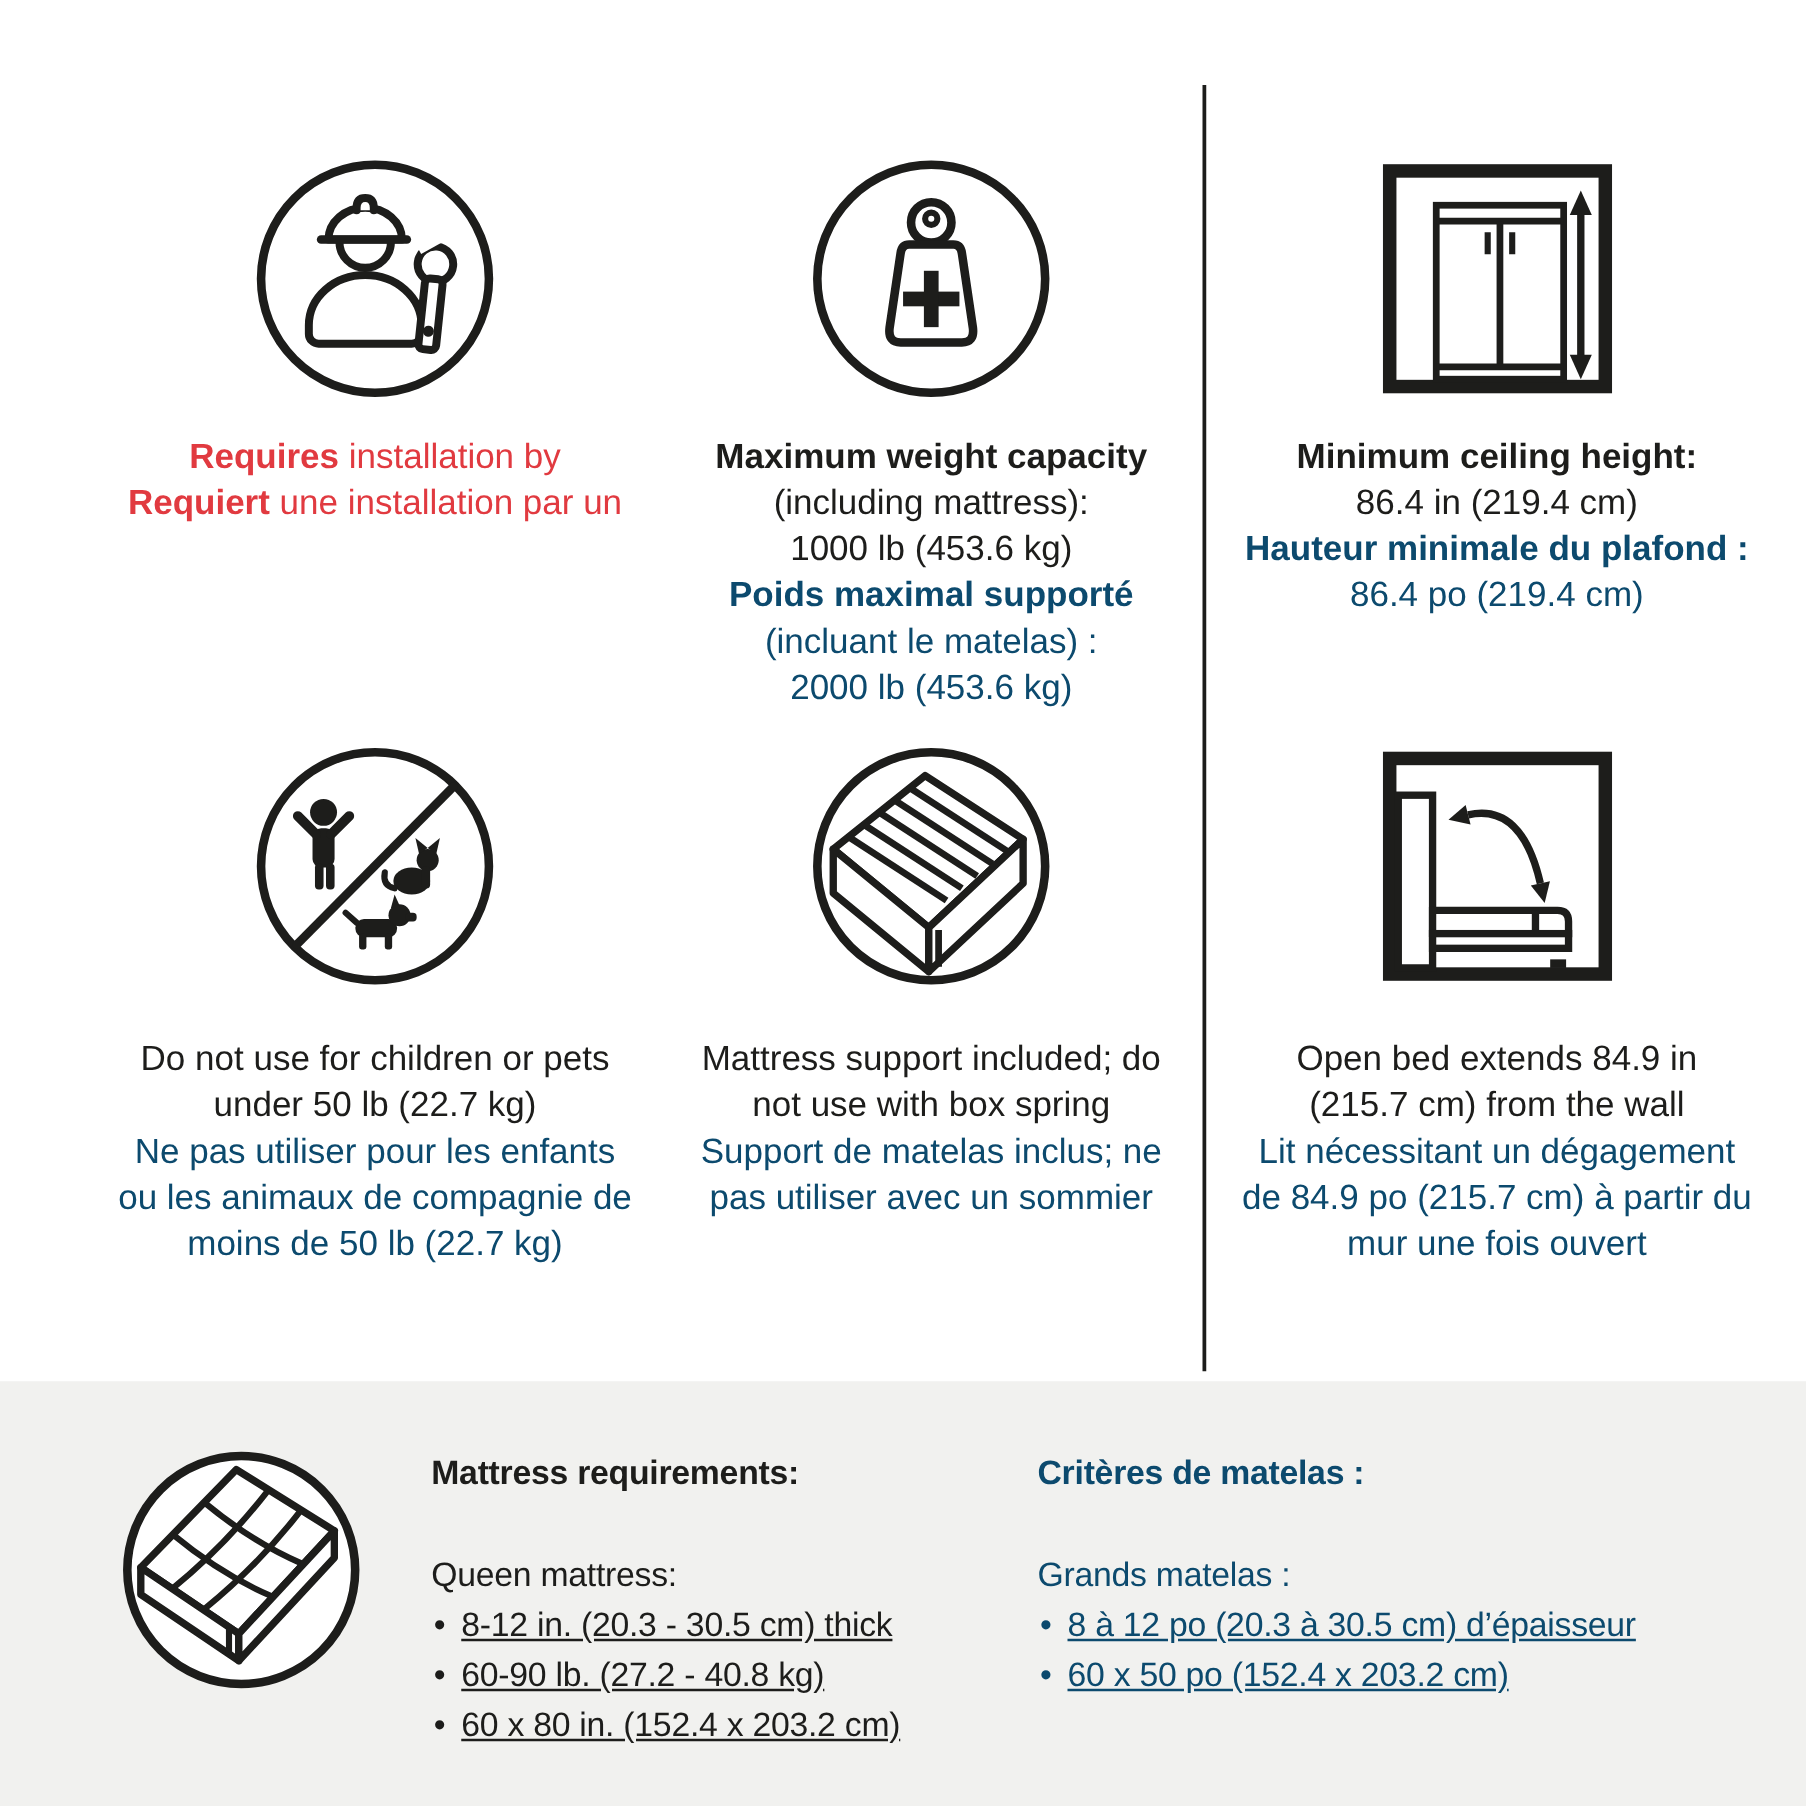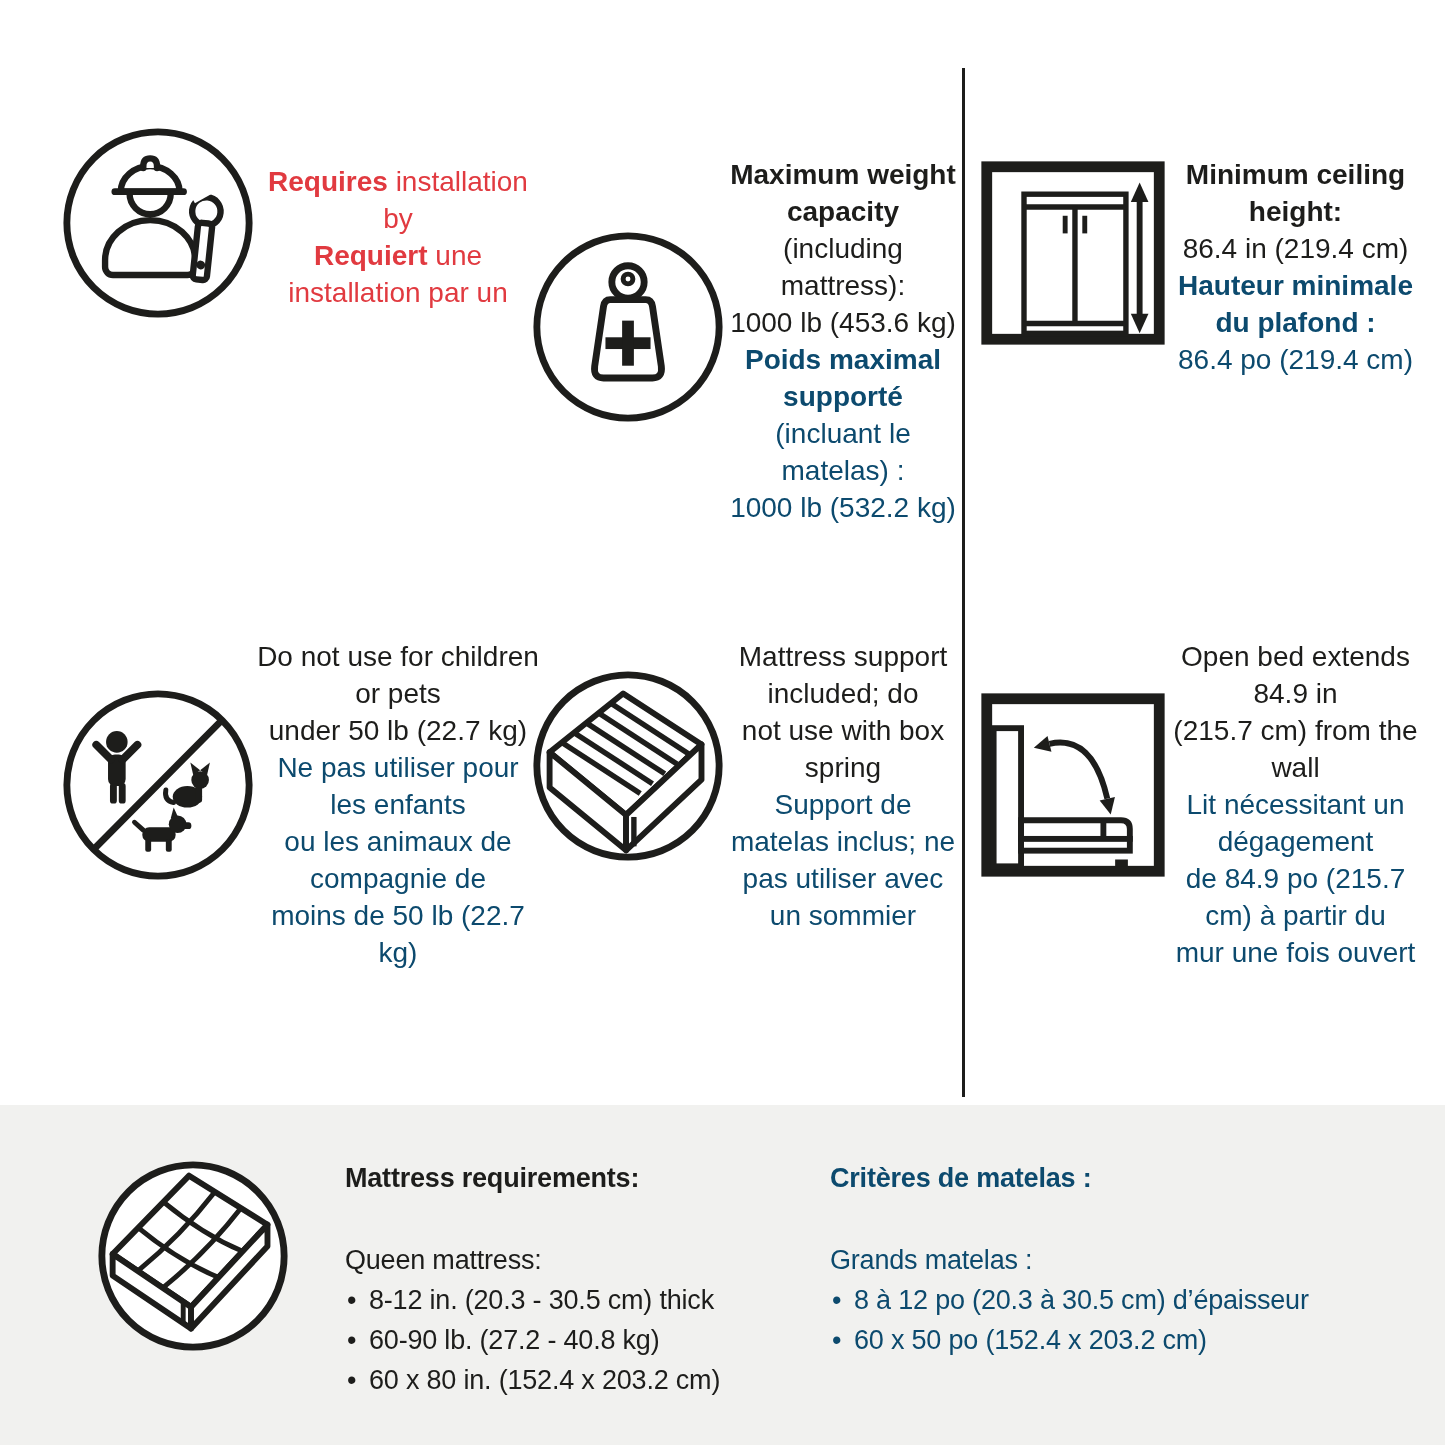--- a/index.html
+++ b/index.html
@@ -1,19 +1,19 @@
 <!DOCTYPE html>
 <html><head>
 <meta charset="utf-8">
 <style>
   html,body{margin:0;padding:0;background:#fff;}
   .page{position:relative;width:1445px;height:1445px;background:#ffffff;overflow:hidden;
         font-family:"Liberation Sans",sans-serif;color:#1d1d1b;}
   .divider{position:absolute;left:962px;top:68px;width:3px;height:1029px;background:#1d1d1b;}
-  .cell{position:absolute;display:flex;flex-direction:row;align-items:center;text-align:center;}
+  .cell{position:absolute;display:flex;flex-direction:column;align-items:center;text-align:center;}
   .c1{left:60px;top:128px;width:480px;}
   .c2{left:530px;top:128px;width:430px;}
   .c3{left:975px;top:128px;width:445px;}
   .c4{left:60px;top:598px;width:480px;}
   .c5{left:530px;top:598px;width:430px;}
   .c6{left:975px;top:598px;width:445px;}
   .iconwrap{height:190px;display:flex;align-items:center;justify-content:center;}
   .txt{margin-top:28px;font-size:28px;line-height:37px;}
   .c4 .txt,.c5 .txt,.c6 .txt{margin-top:40px;}
   .b{font-weight:bold;}
@@ -21,21 +21,21 @@
   .gray{color:#0c4a6e;}
   .lines{white-space:pre-line;}
   .bottom{position:absolute;left:0;top:1105px;width:1445px;height:340px;background:#f1f1ef;}
   .bicon{position:absolute;left:95px;top:53px;width:196px;height:196px;}
   .block{position:absolute;top:53px;font-size:27px;line-height:40px;letter-spacing:-0.2px;}
   .block-en{left:345px;width:460px;}
   .block-fr{left:830px;width:520px;}
   .bt{font-weight:bold;margin:0 0 42px 0;}
   .bsub{margin:0;}
   ul.blist{list-style:none;margin:0;padding:0;}
-  ul.blist li{position:relative;padding-left:24px;}
+  ul.blist li{position:relative;padding-left:24px;text-decoration:underline;}
   ul.blist li::before{content:"•";position:absolute;left:2px;}
   svg{display:block;}
 </style>
 </head>
 <body>
 
 <div class="page">
 
   <div class="divider"></div>
 
@@ -76,21 +76,21 @@
           <rect x="94" y="93.5" width="12" height="46" fill="#1d1d1b" stroke="none"></rect>
         </g>
       </svg>
     </div>
     <div class="txt">
       <div class="b">Maximum weight capacity</div>
       <div class="lines">(including mattress):
 1000 lb (453.6 kg)</div>
       <div class="b gray">Poids maximal supporté</div>
       <div class="lines gray">(incluant le matelas) :
-1000 lb (532.2 kg)</div>
+2000 lb (453.6 kg)</div>
     </div>
   </section>
 
   <section class="cell c3">
     <div class="iconwrap">
       <svg width="196" height="196" viewBox="0 0 200 200">
         <rect x="12" y="12" width="176" height="176" fill="#fff" stroke="#1d1d1b" stroke-width="11"></rect>
         <g stroke="#1d1d1b" stroke-width="5.5" fill="none">
           <rect x="50" y="40" width="104" height="142" fill="#fff"></rect>
           <line x1="50" y1="53" x2="154" y2="53"></line>

